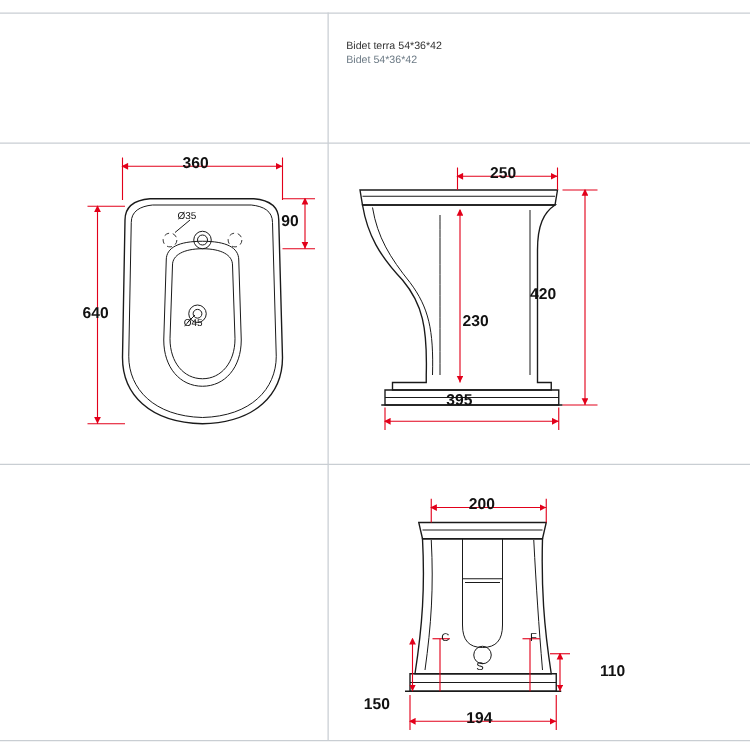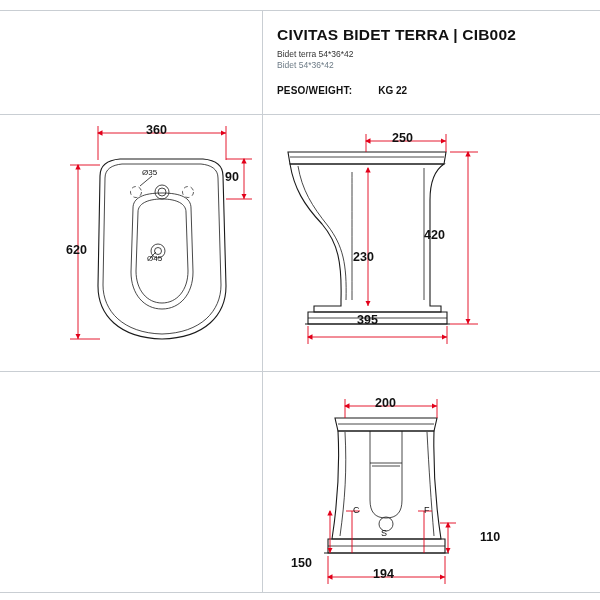--- a/index.html
+++ b/index.html
@@ -88,27 +88,22 @@
   .ln-blk { stroke: #1a1a1a; stroke-width: 1.1; fill: none; }
   .ln-thin { stroke: #1a1a1a; stroke-width: 0.8; fill: none; }
   .ln-dash { stroke: #1a1a1a; stroke-width: 0.7; fill: none; stroke-dasharray: 4 3; }
 </style>
 </head>
 <body>
 
 <div class="sheet">
 
   <div class="header">
-    <div class="title">CIVITAS BIDET TERRA  | CIB002</div>
     <div class="subtitle">Bidet terra 54*36*42</div>
     <div class="subtitle2">Bidet 54*36*42</div>
-    <div class="weight-row">
-      <span class="weight-label">PESO/WEIGHT:</span>
-      <span class="weight-value">KG 22</span>
-    </div>
   </div>
 
   <div class="divider" style="left:0; top:10px; width:600px;"></div>
   <div class="divider" style="left:0; top:114px; width:600px;"></div>
   <div class="divider" style="left:0; top:371px; width:600px;"></div>
   <div class="divider" style="left:0; top:592px; width:600px;"></div>
   <div class="vdivider" style="left:262px; top:10px; height:582px;"></div>
 
   <svg width="600" height="600" viewBox="0 0 600 600">
     <defs>
@@ -253,27 +248,27 @@
       <line class="ln" x1="440" y1="523" x2="456" y2="523"></line>
 
       <line class="ln" x1="328" y1="577" x2="445" y2="577" marker-start="url(#arS)" marker-end="url(#ar)"></line>
       <line class="ln" x1="328" y1="556" x2="328" y2="584"></line>
       <line class="ln" x1="445" y1="556" x2="445" y2="584"></line>
     </g>
   </svg>
 
   <div class="dim" style="left:146px; top:123px;">360</div>
   <div class="dim" style="left:225px; top:170px;">90</div>
-  <div class="dim" style="left:66px; top:243px;">620</div>
+  <div class="dim" style="left:66px; top:243px;">640</div>
   <div class="dim tiny" style="left:142px; top:168px;">Ø35</div>
   <div class="dim tiny" style="left:147px; top:254px;">Ø45</div>
 
   <div class="dim" style="left:392px; top:131px;">250</div>
   <div class="dim" style="left:424px; top:228px;">420</div>
-  <div class="dim" style="left:353px; top:250px;">230</div>
+  <div class="dim" style="left:370px; top:250px;">230</div>
   <div class="dim" style="left:357px; top:313px;">395</div>
 
   <div class="dim" style="left:375px; top:396px;">200</div>
   <div class="dim" style="left:291px; top:524px;margin-top:32px;">150</div>
   <div class="dim" style="left:452px; top:530px;margin-left:28px;">110</div>
   <div class="dim" style="left:373px; top:567px;">194</div>
   <div class="dim letter" style="left:353px; top:505px;">C</div>
   <div class="dim letter" style="left:424px; top:505px;">F</div>
   <div class="dim letter" style="left:381px; top:528px;">S</div>
 

